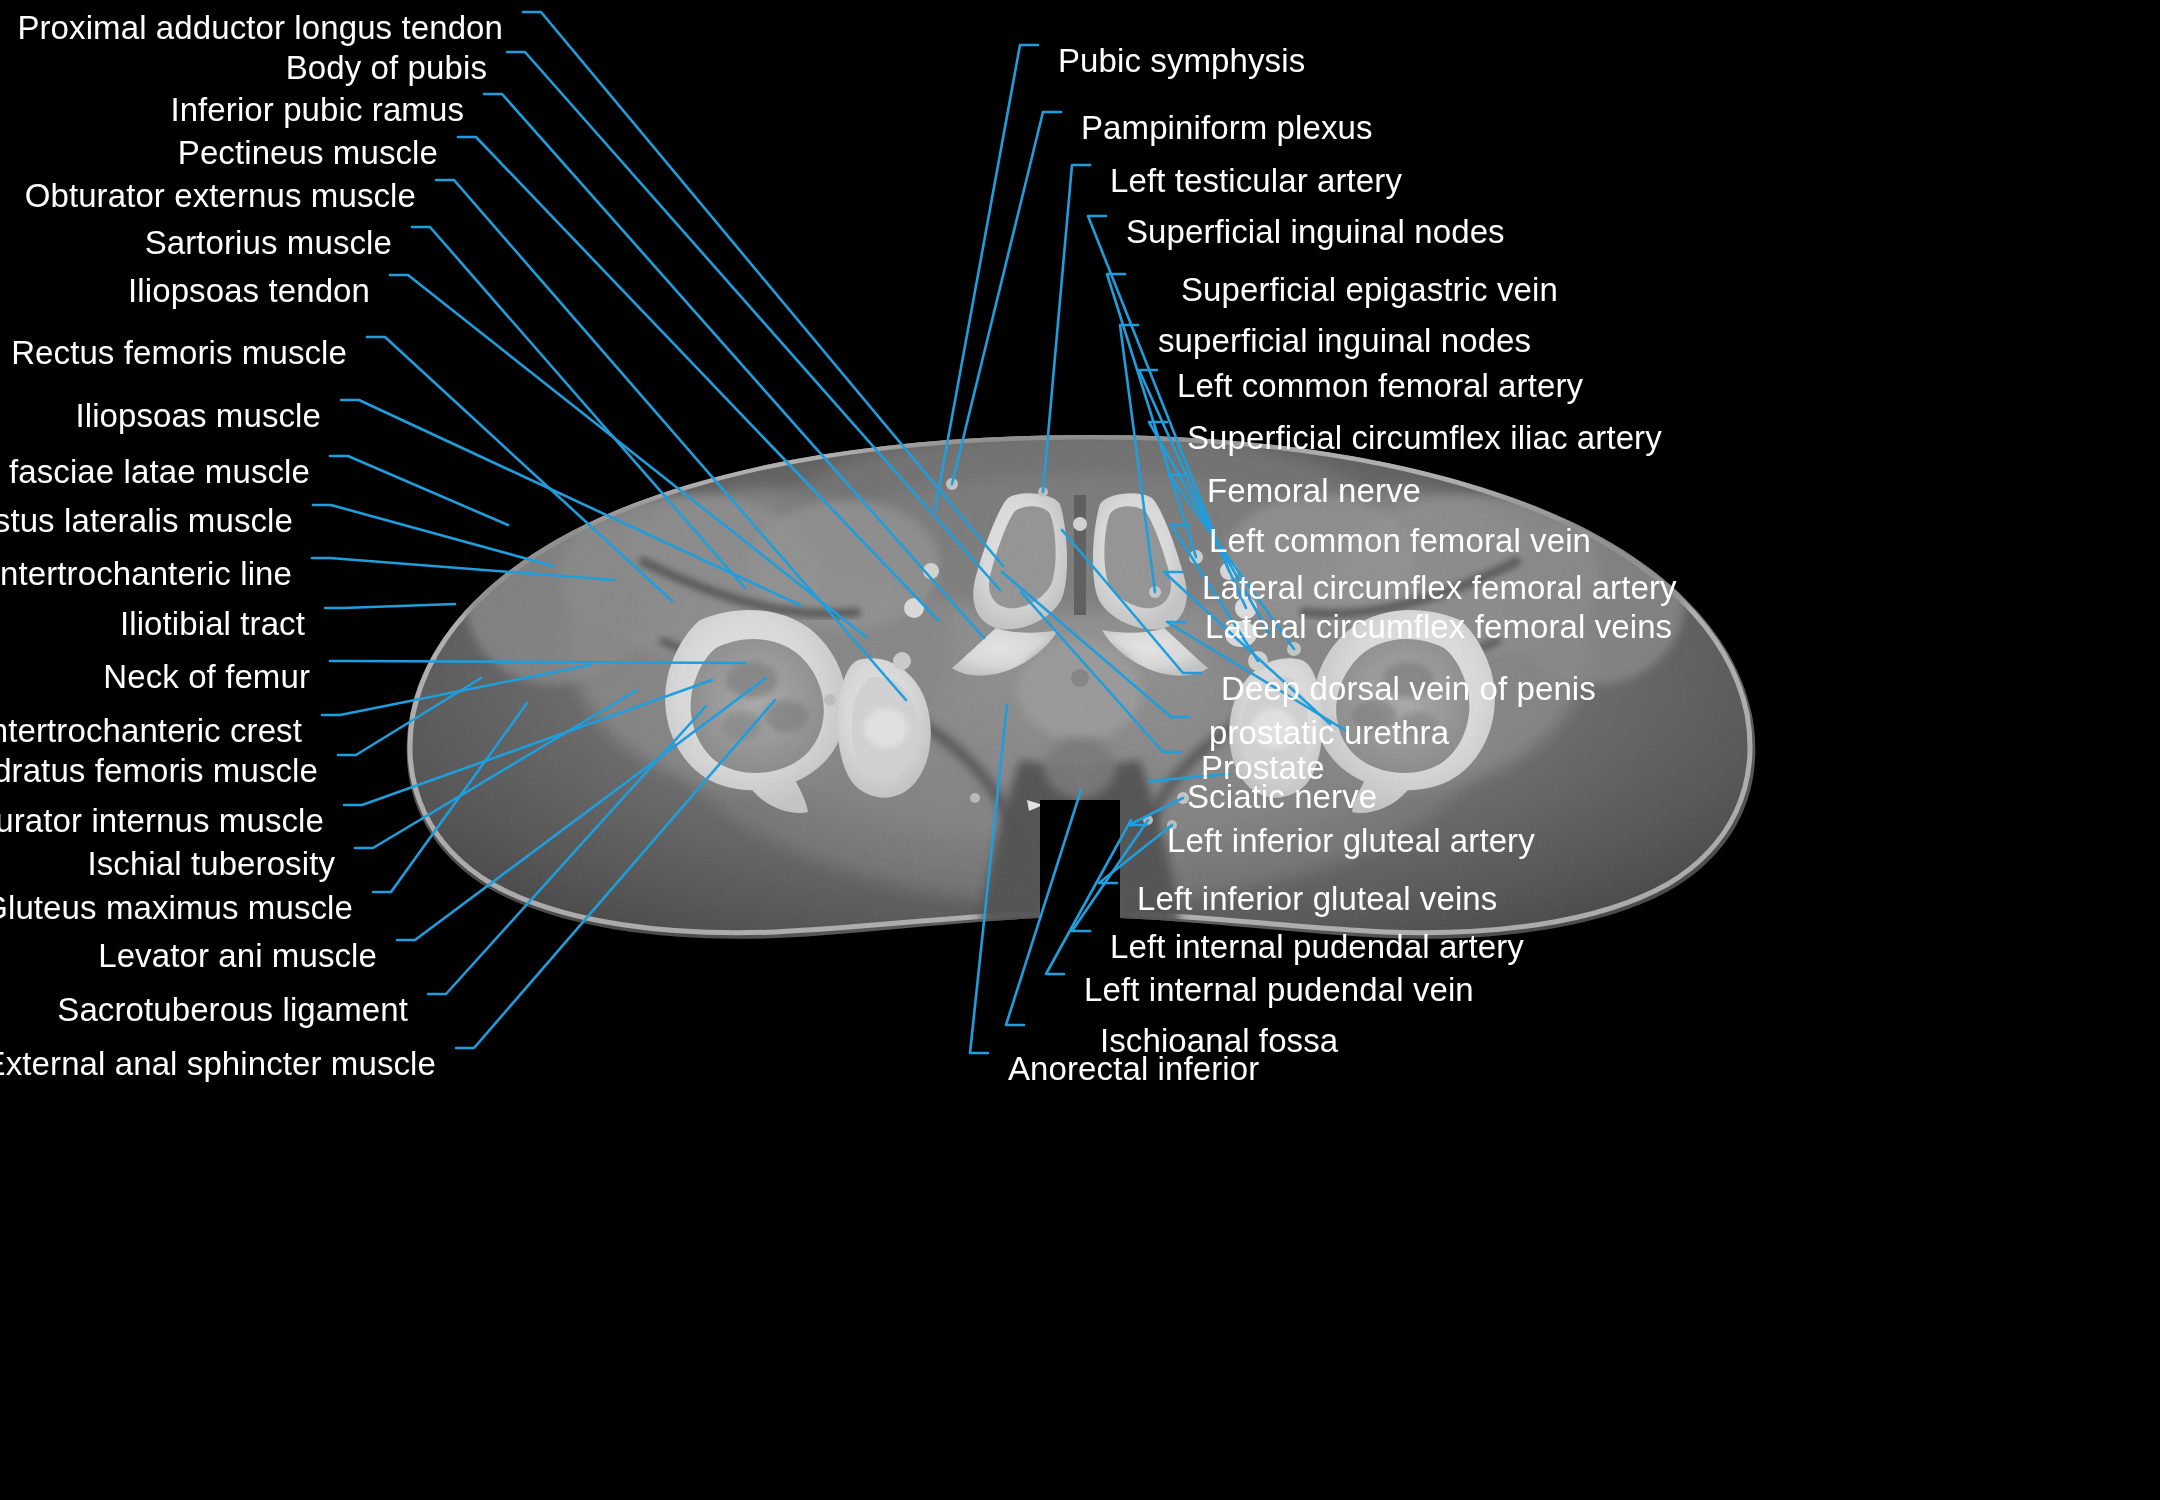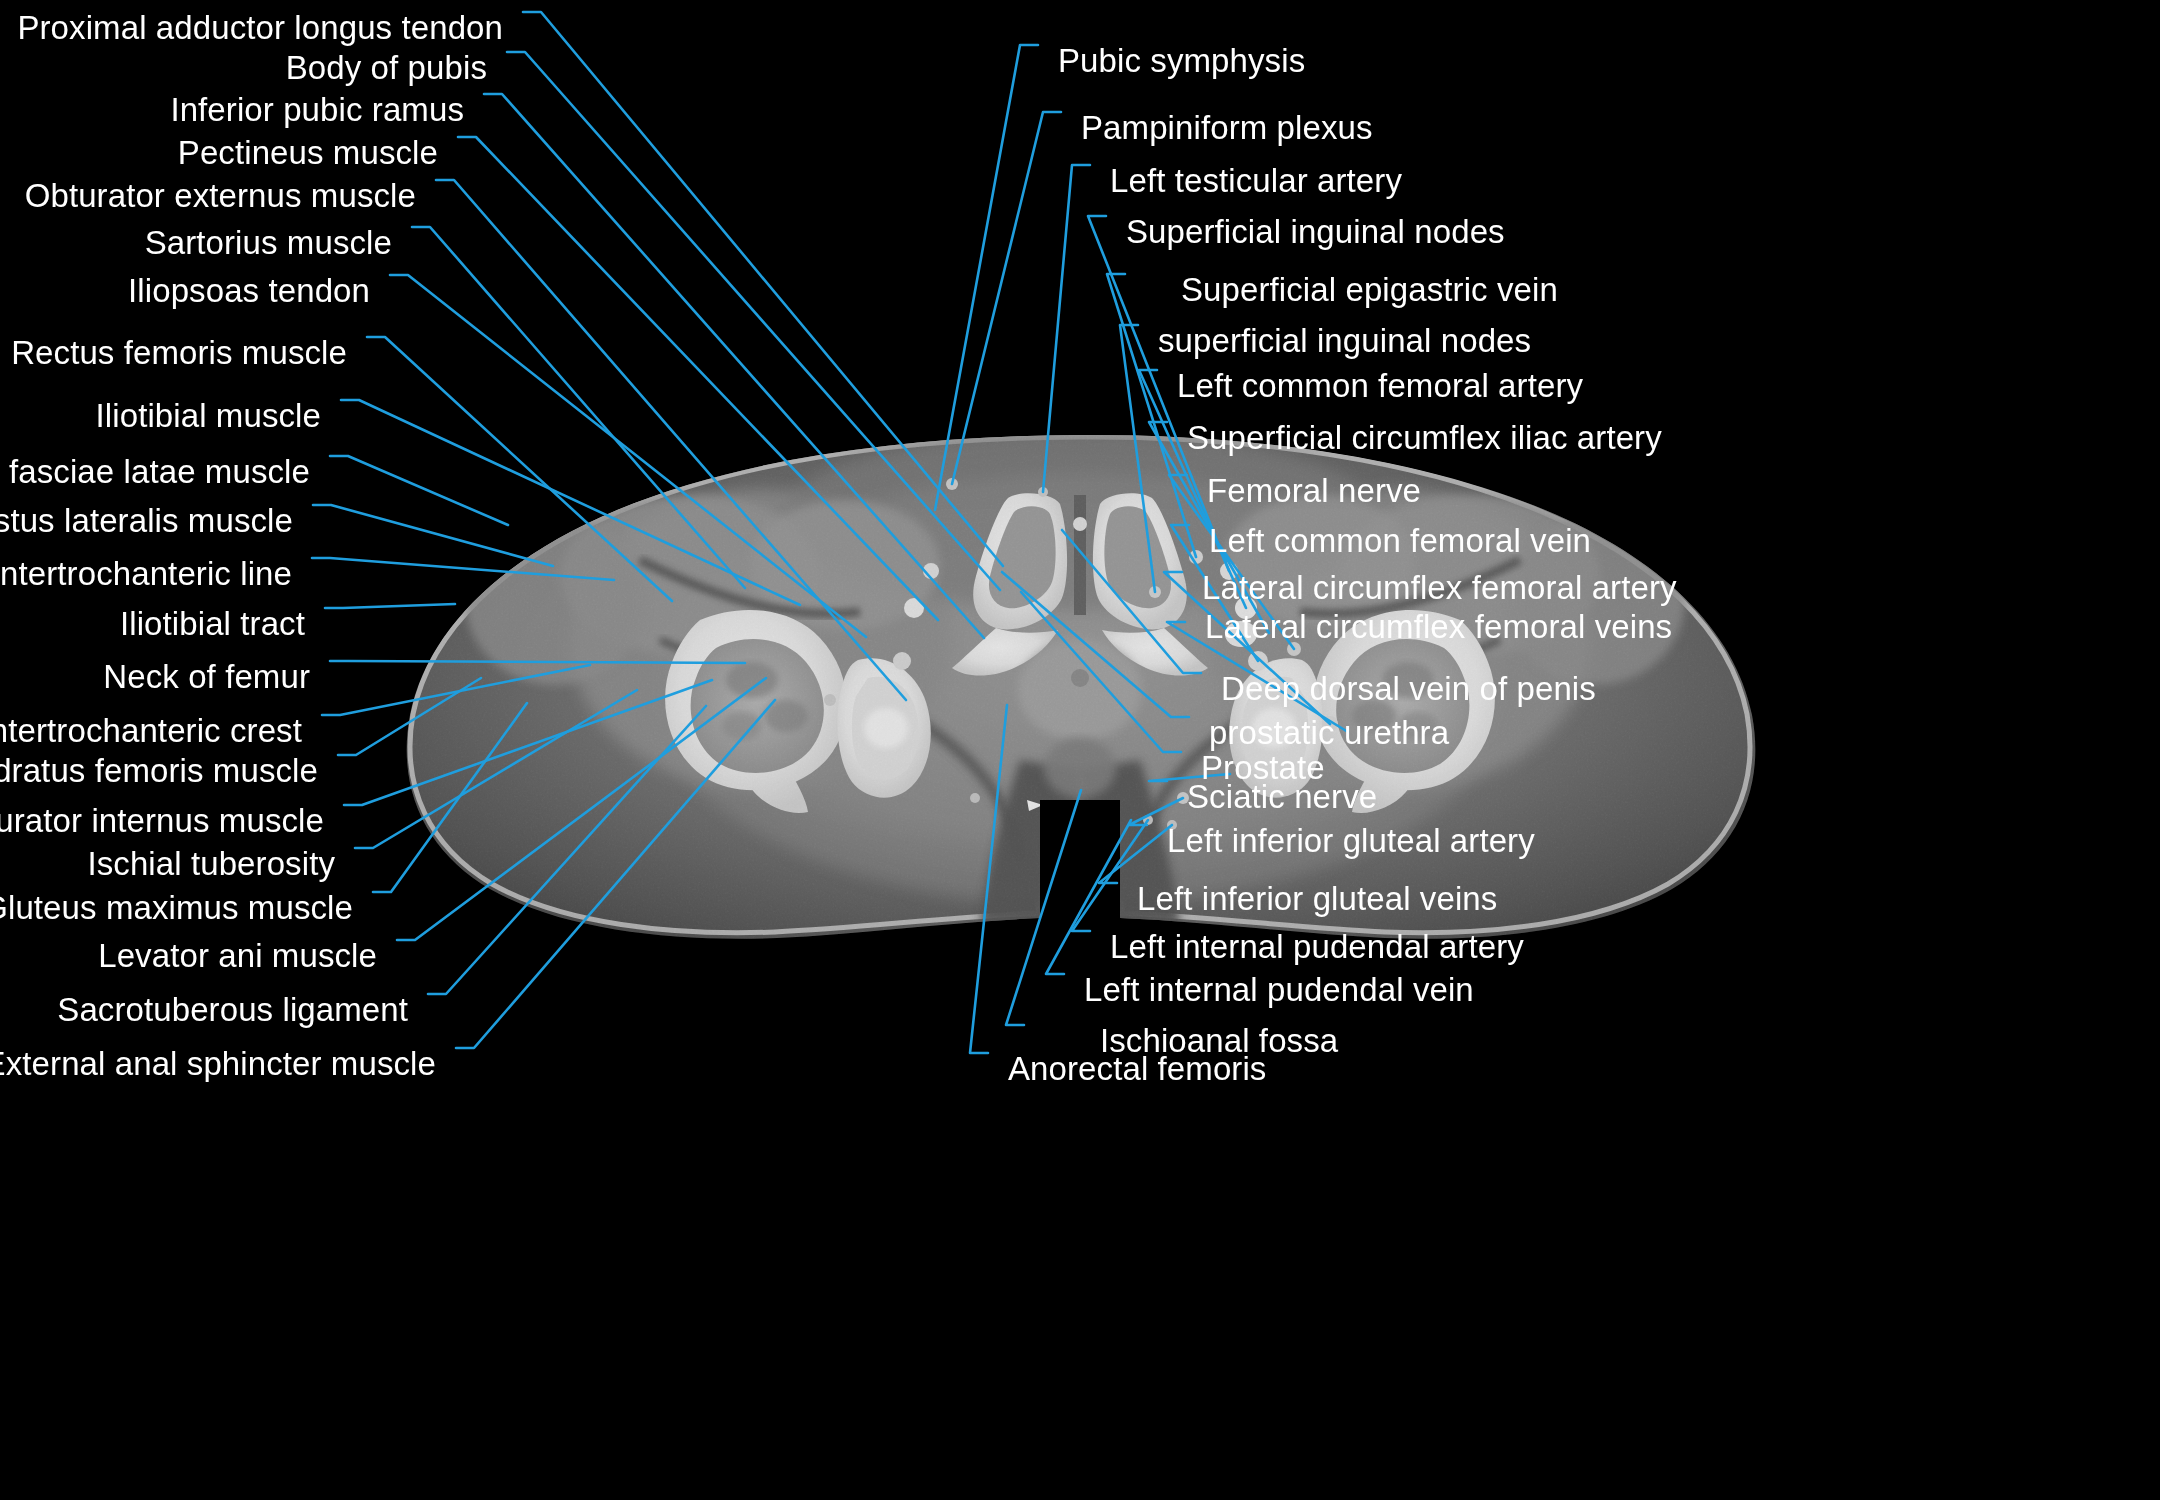--- a/index.html
+++ b/index.html
@@ -267,21 +267,21 @@
 
   <div id="labels-left">
       <div class="lbl r" style="left: 503px; top: 28px;">Proximal adductor longus tendon</div>
       <div class="lbl r" style="left: 487px; top: 68px;">Body of pubis</div>
       <div class="lbl r" style="left: 464px; top: 110px;">Inferior pubic ramus</div>
       <div class="lbl r" style="left: 438px; top: 153px;">Pectineus muscle</div>
       <div class="lbl r" style="left: 416px; top: 196px;">Obturator externus muscle</div>
       <div class="lbl r" style="left: 392px; top: 243px;">Sartorius muscle</div>
       <div class="lbl r" style="left: 370px; top: 291px;">Iliopsoas tendon</div>
       <div class="lbl r" style="left: 347px; top: 353px;">Rectus femoris muscle</div>
-      <div class="lbl r" style="left: 321px; top: 416px;">Iliotibial muscle</div>
+      <div class="lbl r" style="left: 321px; top: 416px;">Iliopsoas muscle</div>
       <div class="lbl r" style="left: 310px; top: 472px;">Tensor fasciae latae muscle</div>
       <div class="lbl r" style="left: 293px; top: 521px;">Vastus lateralis muscle</div>
       <div class="lbl r" style="left: 292px; top: 574px;">Intertrochanteric line</div>
       <div class="lbl r" style="left: 305px; top: 624px;">Iliotibial tract</div>
       <div class="lbl r" style="left: 310px; top: 677px;">Neck of femur</div>
       <div class="lbl r" style="left: 302px; top: 731px;">Intertrochanteric crest</div>
       <div class="lbl r" style="left: 318px; top: 771px;">Quadratus femoris muscle</div>
       <div class="lbl r" style="left: 324px; top: 821px;">Obturator internus muscle</div>
       <div class="lbl r" style="left: 335px; top: 864px;">Ischial tuberosity</div>
       <div class="lbl r" style="left: 353px; top: 908px;">Gluteus maximus muscle</div>
@@ -304,16 +304,16 @@
       <div class="lbl l" style="left: 1205px; top: 627px;">Lateral circumflex femoral veins</div>
       <div class="lbl l" style="left: 1221px; top: 689px;">Deep dorsal vein of penis</div>
       <div class="lbl l" style="left: 1209px; top: 733px;">prostatic urethra</div>
       <div class="lbl l" style="left: 1201px; top: 768px;">Prostate</div>
       <div class="lbl l" style="left: 1187px; top: 797px;">Sciatic nerve</div>
       <div class="lbl l" style="left: 1167px; top: 841px;">Left inferior gluteal artery</div>
       <div class="lbl l" style="left: 1137px; top: 899px;">Left inferior gluteal veins</div>
       <div class="lbl l" style="left: 1110px; top: 947px;">Left internal pudendal artery</div>
       <div class="lbl l" style="left: 1084px; top: 990px;">Left internal pudendal vein</div>
       <div class="lbl l" style="left: 1100px; top: 1041px;">Ischioanal fossa</div>
-      <div class="lbl l" style="left: 1008px; top: 1069px;">Anorectal femoris</div>
+      <div class="lbl l" style="left: 1008px; top: 1069px;">Anorectal inferior</div>
     </div>
 
 </div>
 
 </body></html>

